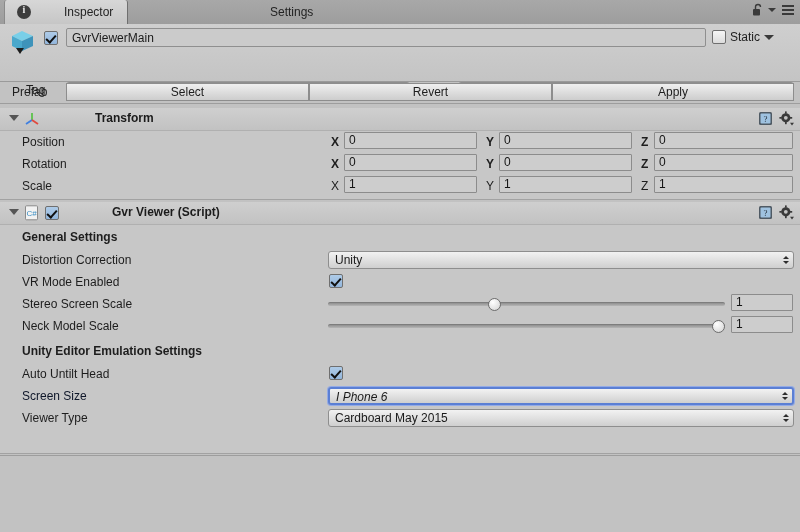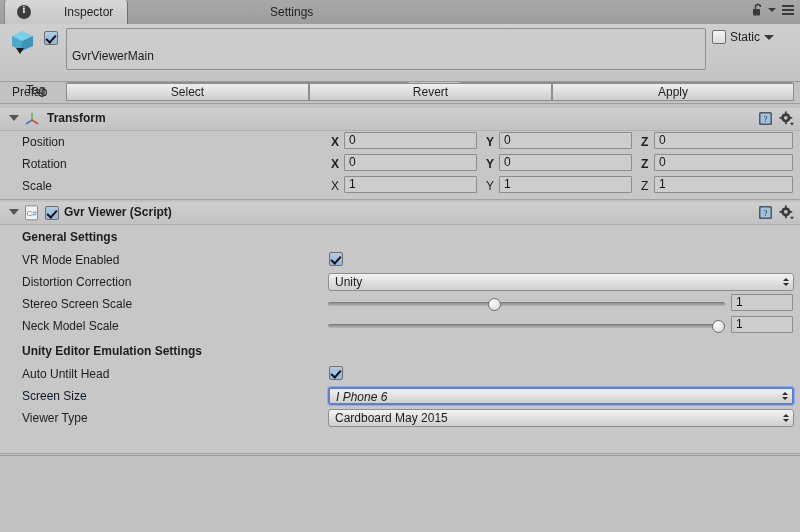--- a/index.html
+++ b/index.html
@@ -36,21 +36,21 @@
   .lockicons{position:absolute;right:6px;top:3px;display:flex;align-items:center;gap:4px;}
 
   
   .objhead{position:absolute;left:0;top:24px;width:800px;height:58px;
     background:linear-gradient(#cfcfcf,#c4c4c4);
     border-bottom:1px solid #9a9a9a;box-sizing:border-box;}
   .cubeicon{position:absolute;left:8px;top:4px;width:30px;height:28px;}
   .namecheck{position:absolute;left:44px;top:7px;}
   .namefield{position:absolute;left:66px;top:4px;width:640px;height:19px;
     background:#cbcbcb;border:1px solid #8f8f8f;border-radius:2px;
-    box-sizing:border-box;padding:20px 5px;font-size:12px;line-height:15px;color:#1a1a1a;}
+    box-sizing:border-box;padding:2px 5px;font-size:12px;line-height:15px;color:#1a1a1a;}
   .staticbox{position:absolute;left:712px;top:6px;display:flex;align-items:center;gap:4px;}
   .staticlbl{font-size:12px;}
   .caret-dn{width:0;height:0;border-left:5px solid transparent;border-right:5px solid transparent;
     border-top:5px solid #3a3a3a;}
 
   .tagrow{position:absolute;left:0;top:56px;width:800px;height:22px;}
   .lbl-tag{position:absolute;left:26px;top:3px;font-size:12px;}
   .lbl-layer{position:absolute;left:419px;top:3px;font-size:12px;}
 
   .popup{position:absolute;height:18px;box-sizing:border-box;
@@ -78,21 +78,21 @@
   .comp{position:absolute;left:0;width:800px;box-sizing:border-box;
     background:#c7c7c7;border-bottom:1px solid #a2a2a2;}
   .comphdr{position:relative;height:22px;
     background:linear-gradient(#cfcfcf,#c2c2c2);
     border-bottom:1px solid #b0b0b0;}
   .foldout{position:absolute;left:9px;top:7px;width:0;height:0;
     border-left:5px solid transparent;border-right:5px solid transparent;
     border-top:6px solid #555;}
   .comphdr .hicon{position:absolute;left:24px;top:3px;width:16px;height:16px;}
   .comphdr .hchk{position:absolute;left:45px;top:4px;}
-  .comphdr .htitle{position:absolute;top:3px;font-size:12px;font-weight:bold;color:#1b1b1b;}
+  .comphdr .htitle{position:absolute;top:3px;font-size:12px;font-weight:bold;color:#1b1b1b;margin-left:48px;}
   .hdricons{position:absolute;right:6px;top:3px;display:flex;align-items:center;gap:6px;}
 
   
   .row{position:relative;height:22px;}
   .rlabel{position:absolute;left:22px;top:4px;font-size:12px;color:#1d1d1d;white-space:nowrap;}
   .rlabel.bold{font-weight:normal;}
   .rlabel.blue{color:#0f172a;}
   .rlabel.section{left:22px;font-weight:bold;}
 
   .axis{position:absolute;top:4px;font-size:12px;color:#1d1d1d;}
@@ -311,38 +311,38 @@
           </svg>
         </span>
       </span>
     </div>
 
     <div class="row" style="height:24px;">
       <span class="rlabel section" style="top:5px;">General Settings</span>
     </div>
 
     <div class="row">
+      <span class="rlabel">Distortion Correction</span>
+      <div class="popup" style="left:328px;top:2px;width:466px;">
+        <span>Unity</span>
+        <span class="arrows">
+            <i class="up"></i>
+            <i class="dn"></i>
+          </span>
+      </div>
+    </div>
+
+    <div class="row">
       <span class="rlabel">VR Mode Enabled</span>
       <span style="position:absolute;left:329px;top:3px;">
         <span class="chk on"></span>
       </span>
     </div>
 
     <div class="row">
-      <span class="rlabel">Distortion Correction</span>
-      <div class="popup" style="left:328px;top:2px;width:466px;">
-        <span>Unity</span>
-        <span class="arrows">
-            <i class="up"></i>
-            <i class="dn"></i>
-          </span>
-      </div>
-    </div>
-
-    <div class="row">
       <span class="rlabel">Stereo Screen Scale</span>
       <div class="slider" style="left:328px;width:397px;">
         <span class="knob" style="left:160px;"></span>
       </div>
       <div class="numfield" style="left:731px;width:62px;">1</div>
     </div>
 
     <div class="row">
       <span class="rlabel">Neck Model Scale</span>
       <div class="slider" style="left:328px;width:397px;">

